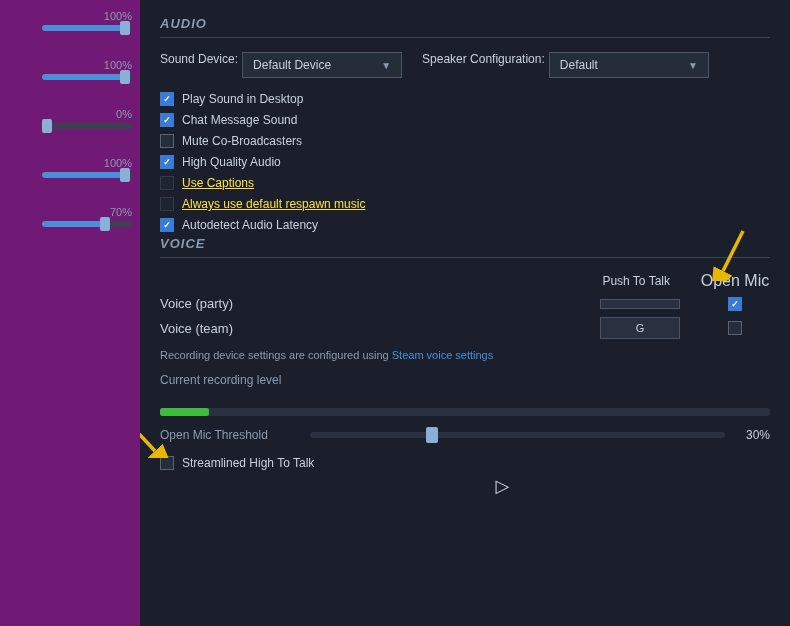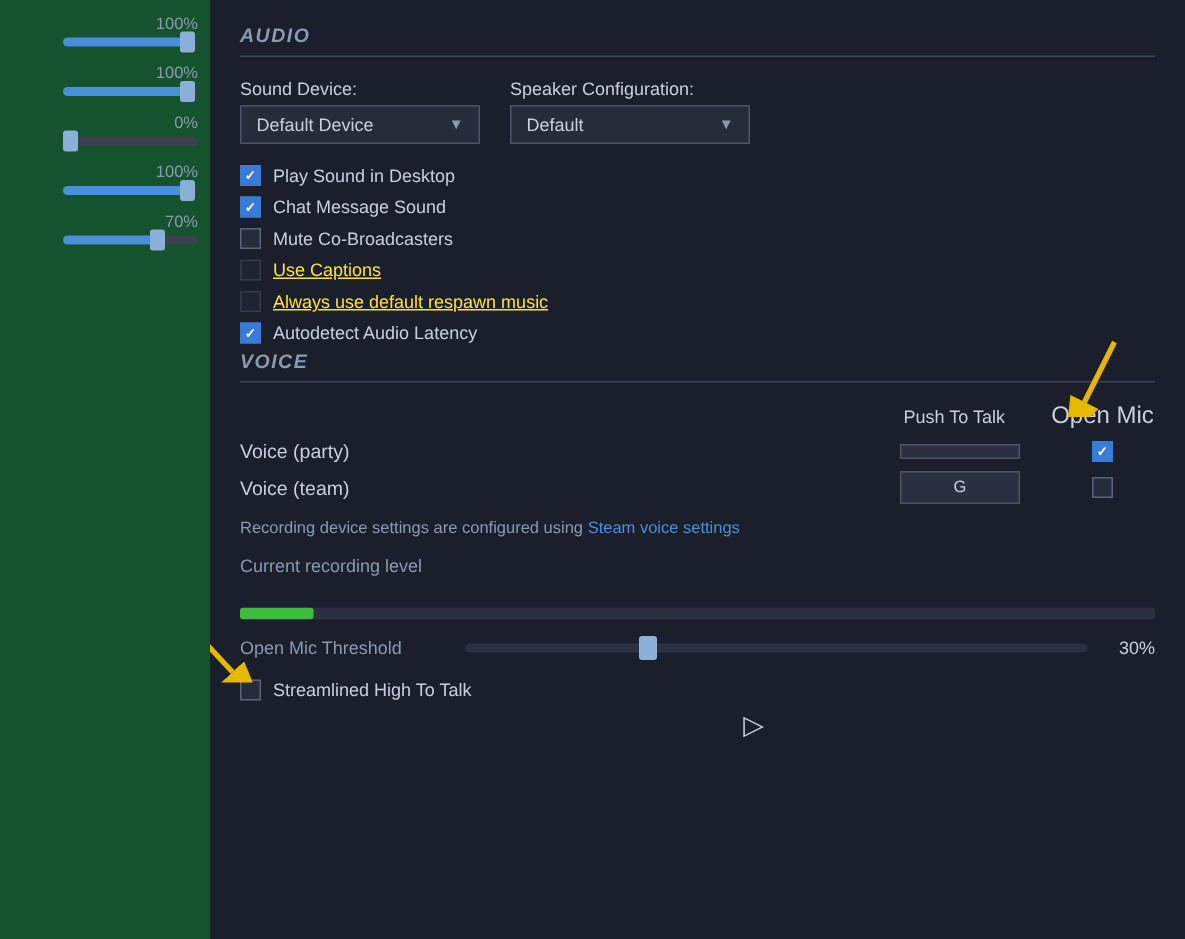--- a/index.html
+++ b/index.html
@@ -9,26 +9,26 @@
       background: #1a1f2b;
       font-family: 'Arial', sans-serif;
       font-size: 13px;
       color: #c8d0dc;
       overflow: hidden;
       display: flex;
     }
 
     .left-sidebar {
       width: 140px;
-      background: #14532d;
+      background: #701a75;
       display: flex;
       flex-direction: column;
       align-items: flex-end;
       padding: 10px 8px 10px 0;
-      gap: 6px;
+      gap: 22px;
     }
 
     .slider-group {
       display: flex;
       flex-direction: column;
       align-items: flex-end;
       width: 100%;
       margin-bottom: 6px;
     }
 
@@ -81,21 +81,20 @@
     }
 
     .row-two-col {
       display: flex;
       gap: 20px;
       margin-bottom: 14px;
     }
 
     .field-group {
       display: flex;
-      flex-direction: column;
       gap: 4px;
     }
 
     .field-label {
       font-size: 12px;
       color: #c8d0dc;
     }
 
     .dropdown {
       background: #252d3a;
@@ -363,20 +362,24 @@
     </div>
     <div class="checkbox-item">
       <div class="checkbox-box checked"></div>
       <span class="checkbox-label">Chat Message Sound</span>
     </div>
     <div class="checkbox-item">
       <div class="checkbox-box"></div>
       <span class="checkbox-label">Mute Co-Broadcasters</span>
     </div>
     <div class="checkbox-item">
+      <div class="checkbox-box checked"></div>
+      <span class="checkbox-label">High Quality Audio</span>
+    </div>
+    <div class="checkbox-item">
       <div class="checkbox-box" style="opacity:0.4;"></div>
       <span class="checkbox-label disabled">Use Captions</span>
     </div>
     <div class="checkbox-item">
       <div class="checkbox-box" style="opacity:0.4;"></div>
       <span class="checkbox-label disabled">Always use default respawn music</span>
     </div>
     <div class="checkbox-item">
       <div class="checkbox-box checked"></div>
       <span class="checkbox-label">Autodetect Audio Latency</span>

